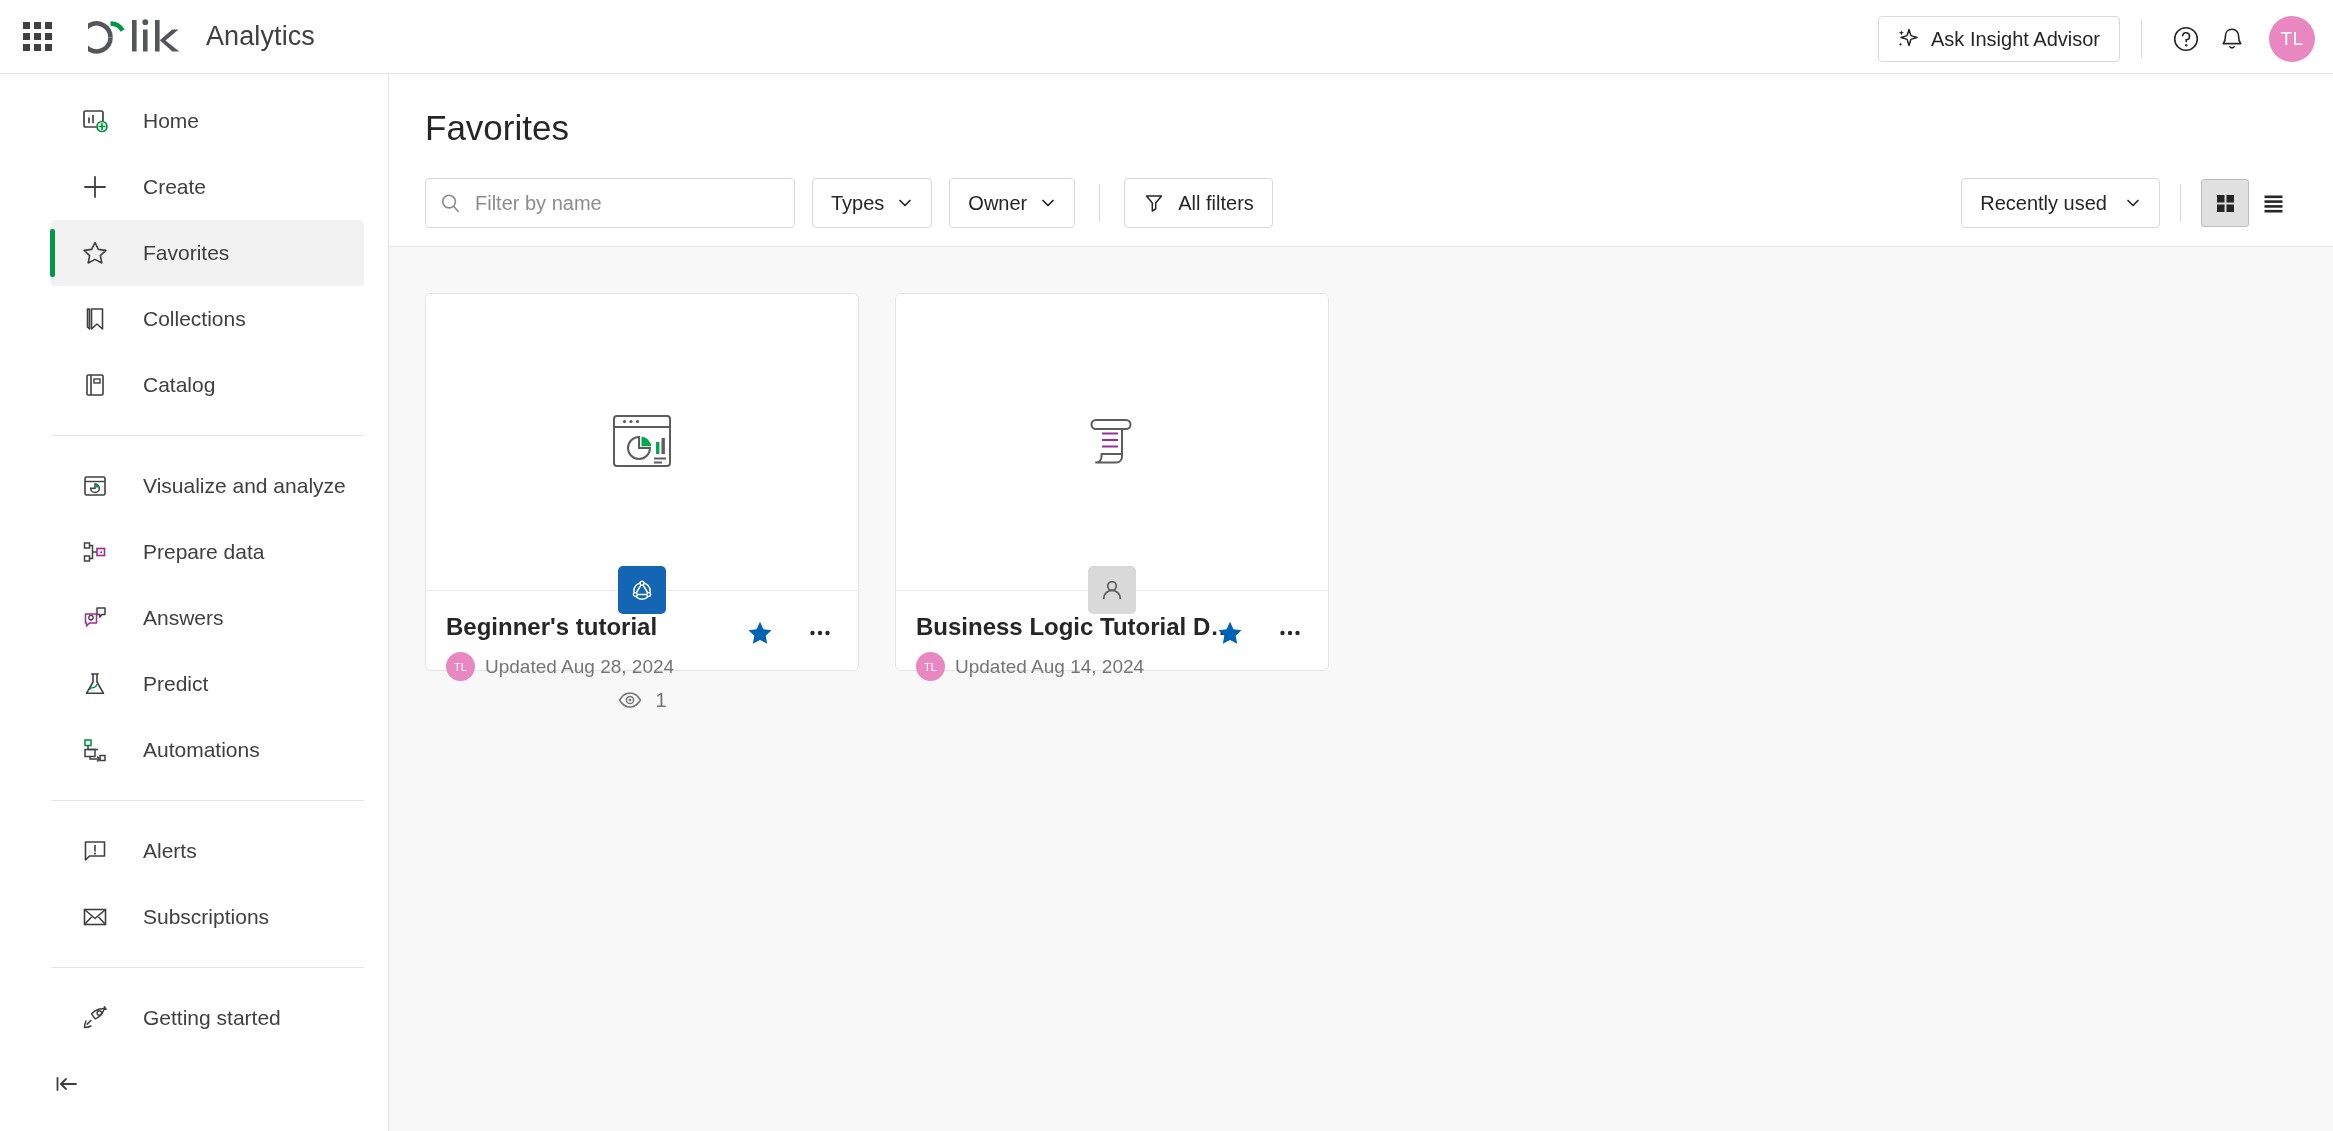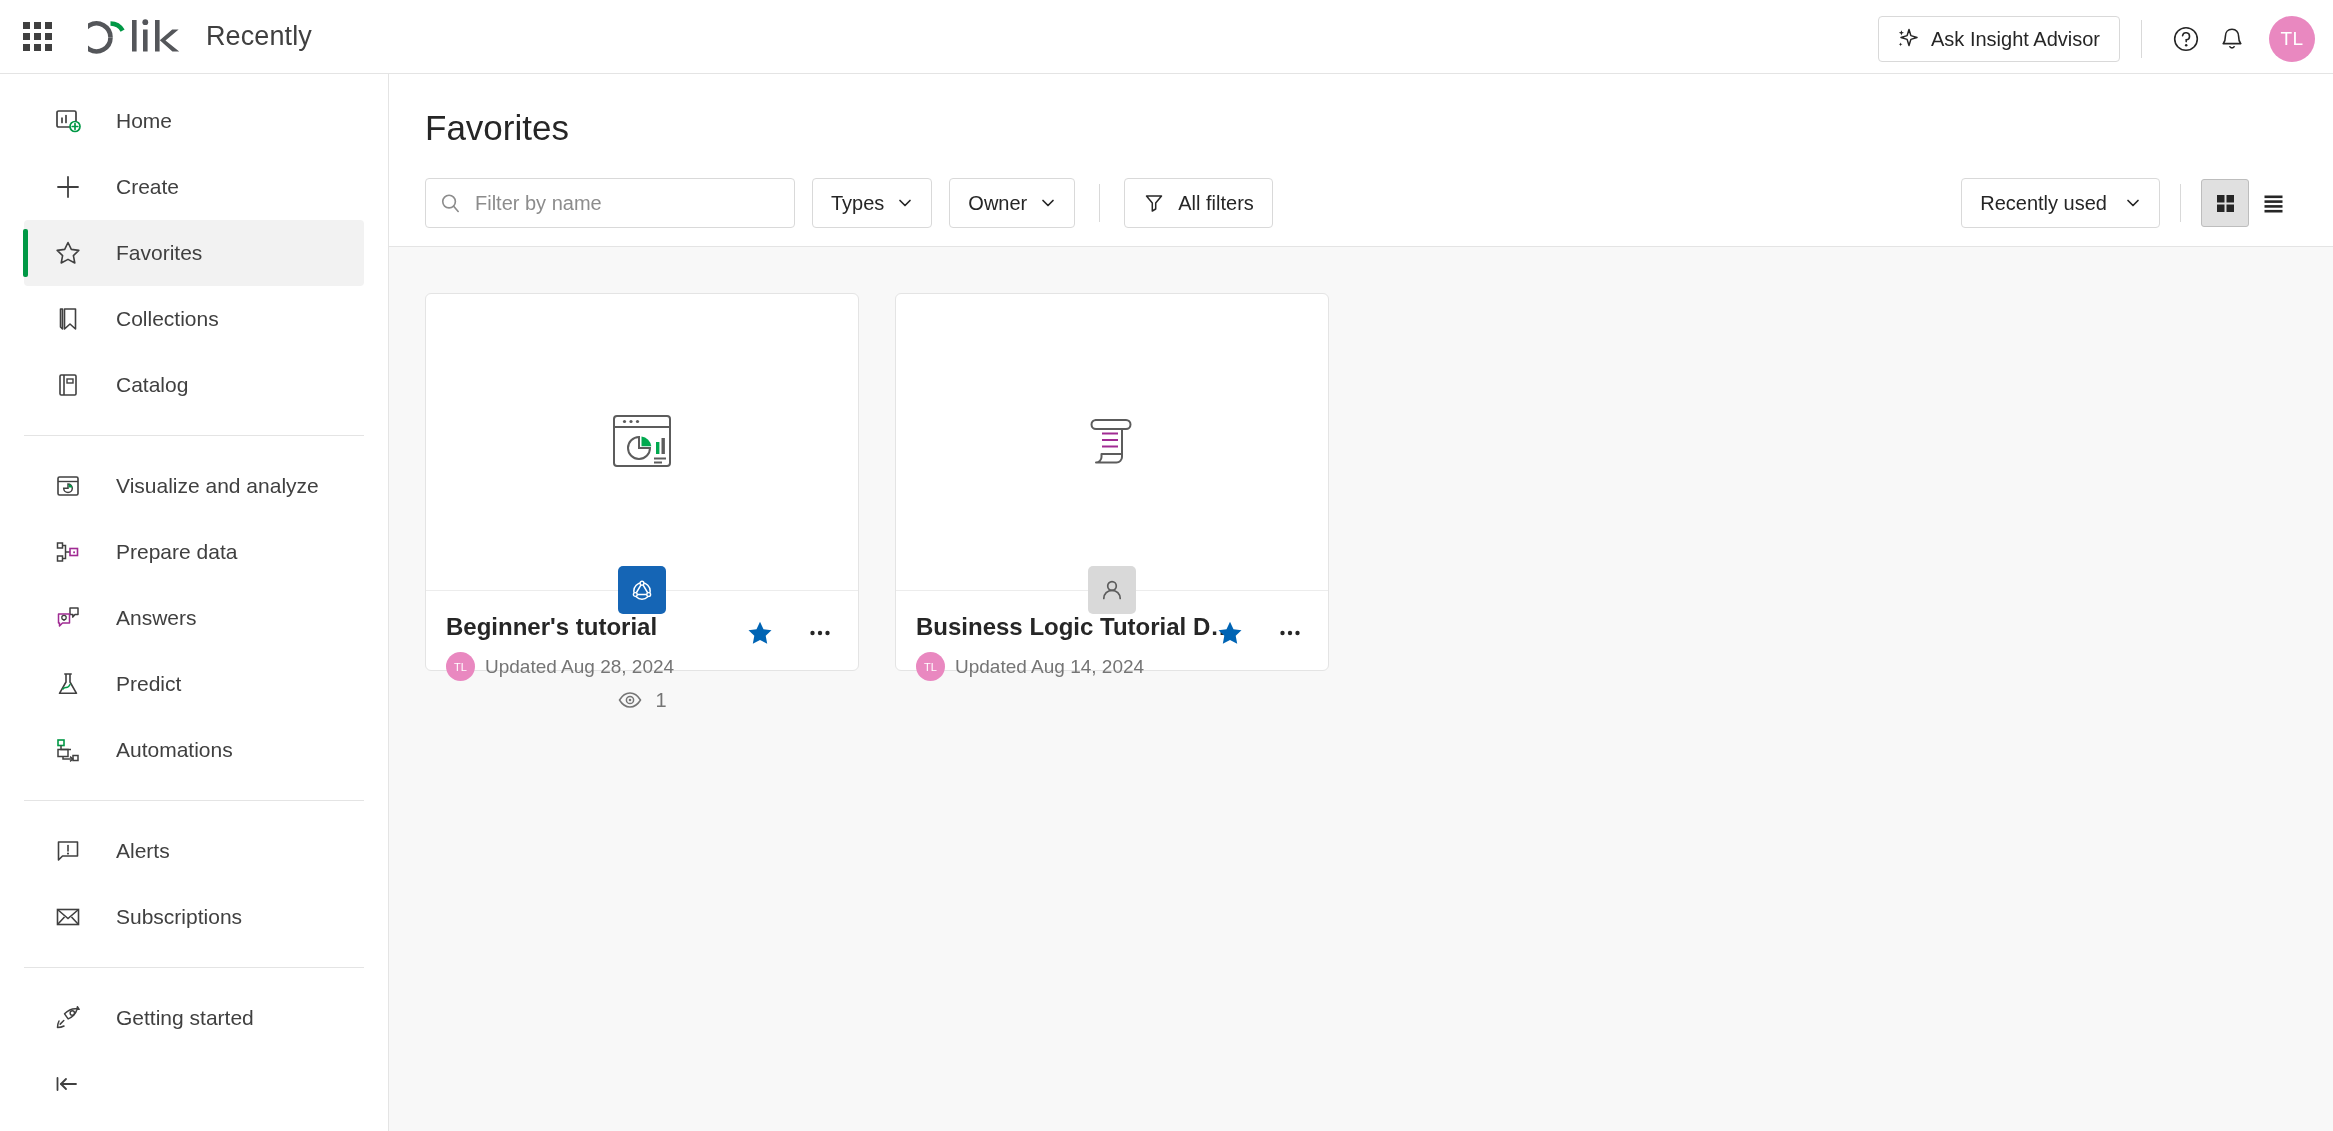--- a/index.html
+++ b/index.html
@@ -68,20 +68,21 @@
     background: #e988c0; color: #fff; font-size: 19px;
     display: flex; align-items: center; justify-content: center;
     margin-left: 14px; cursor: pointer; letter-spacing: .5px;
   }
 
   
   .sidebar {
     position: absolute; top: 74px; left: 0; width: 389px; height: 1057px;
     background: #ffffff; border-right: 1px solid #e4e4e4;
     padding-top: 14px;
+    padding-left: 27px;
   }
   .nav-item {
     position: relative; display: flex; align-items: center;
     height: 66px; margin: 0 24px 0 24px; padding-left: 27px;
     border-radius: 4px; cursor: pointer; color: #404040;
   }
   .nav-item .nav-ico {
     width: 34px; height: 34px; display: flex;
     align-items: center; justify-content: center; flex: 0 0 34px;
   }
@@ -205,21 +206,21 @@
   <div class="brand">
     <svg class="brand-logo" width="100" height="42" viewBox="0 0 100 42">
       <path d="M22.5 21.5 A14 14 0 1 1 22.5 21.3" fill="none" stroke="#54565a" stroke-width="4.6"></path>
       <path d="M22.5 7.5 A14 14 0 0 1 34.6 14.6" fill="none" stroke="#009845" stroke-width="4.6" stroke-linecap="butt"></path>
       <rect x="44" y="4" width="4.6" height="31.5" fill="#54565a"></rect>
       <rect x="55" y="13.5" width="4.6" height="22" fill="#54565a"></rect>
       <circle cx="57.3" cy="6.2" r="2.9" fill="#54565a"></circle>
       <rect x="67" y="4" width="4.6" height="31.5" fill="#54565a"></rect>
       <path d="M71.8 24.2 L84.2 13.5 L90.6 13.5 L77.5 24.4 L91.2 35.5 L84.4 35.5 Z" fill="#54565a"></path>
     </svg>
-    <span class="brand-title">Recently</span>
+    <span class="brand-title">Analytics</span>
   </div>
 
 
   <div class="topright">
     <div class="ask-btn">
       <svg width="26" height="26" viewBox="0 0 26 26">
         <path d="M15 3.5 L16.9 9.6 L23 11.5 L16.9 13.4 L15 19.5 L13.1 13.4 L7 11.5 L13.1 9.6 Z" fill="none" stroke="#262626" stroke-width="1.5" stroke-linejoin="round"></path>
         <path d="M7.4 4.2 L8.1 6.1 L10 6.8 L8.1 7.5 L7.4 9.4 L6.7 7.5 L4.8 6.8 L6.7 6.1 Z" fill="#262626"></path>
         <path d="M6.6 16.4 L7.1 17.8 L8.5 18.3 L7.1 18.8 L6.6 20.2 L6.1 18.8 L4.7 18.3 L6.1 17.8 Z" fill="#262626"></path>
       </svg>

